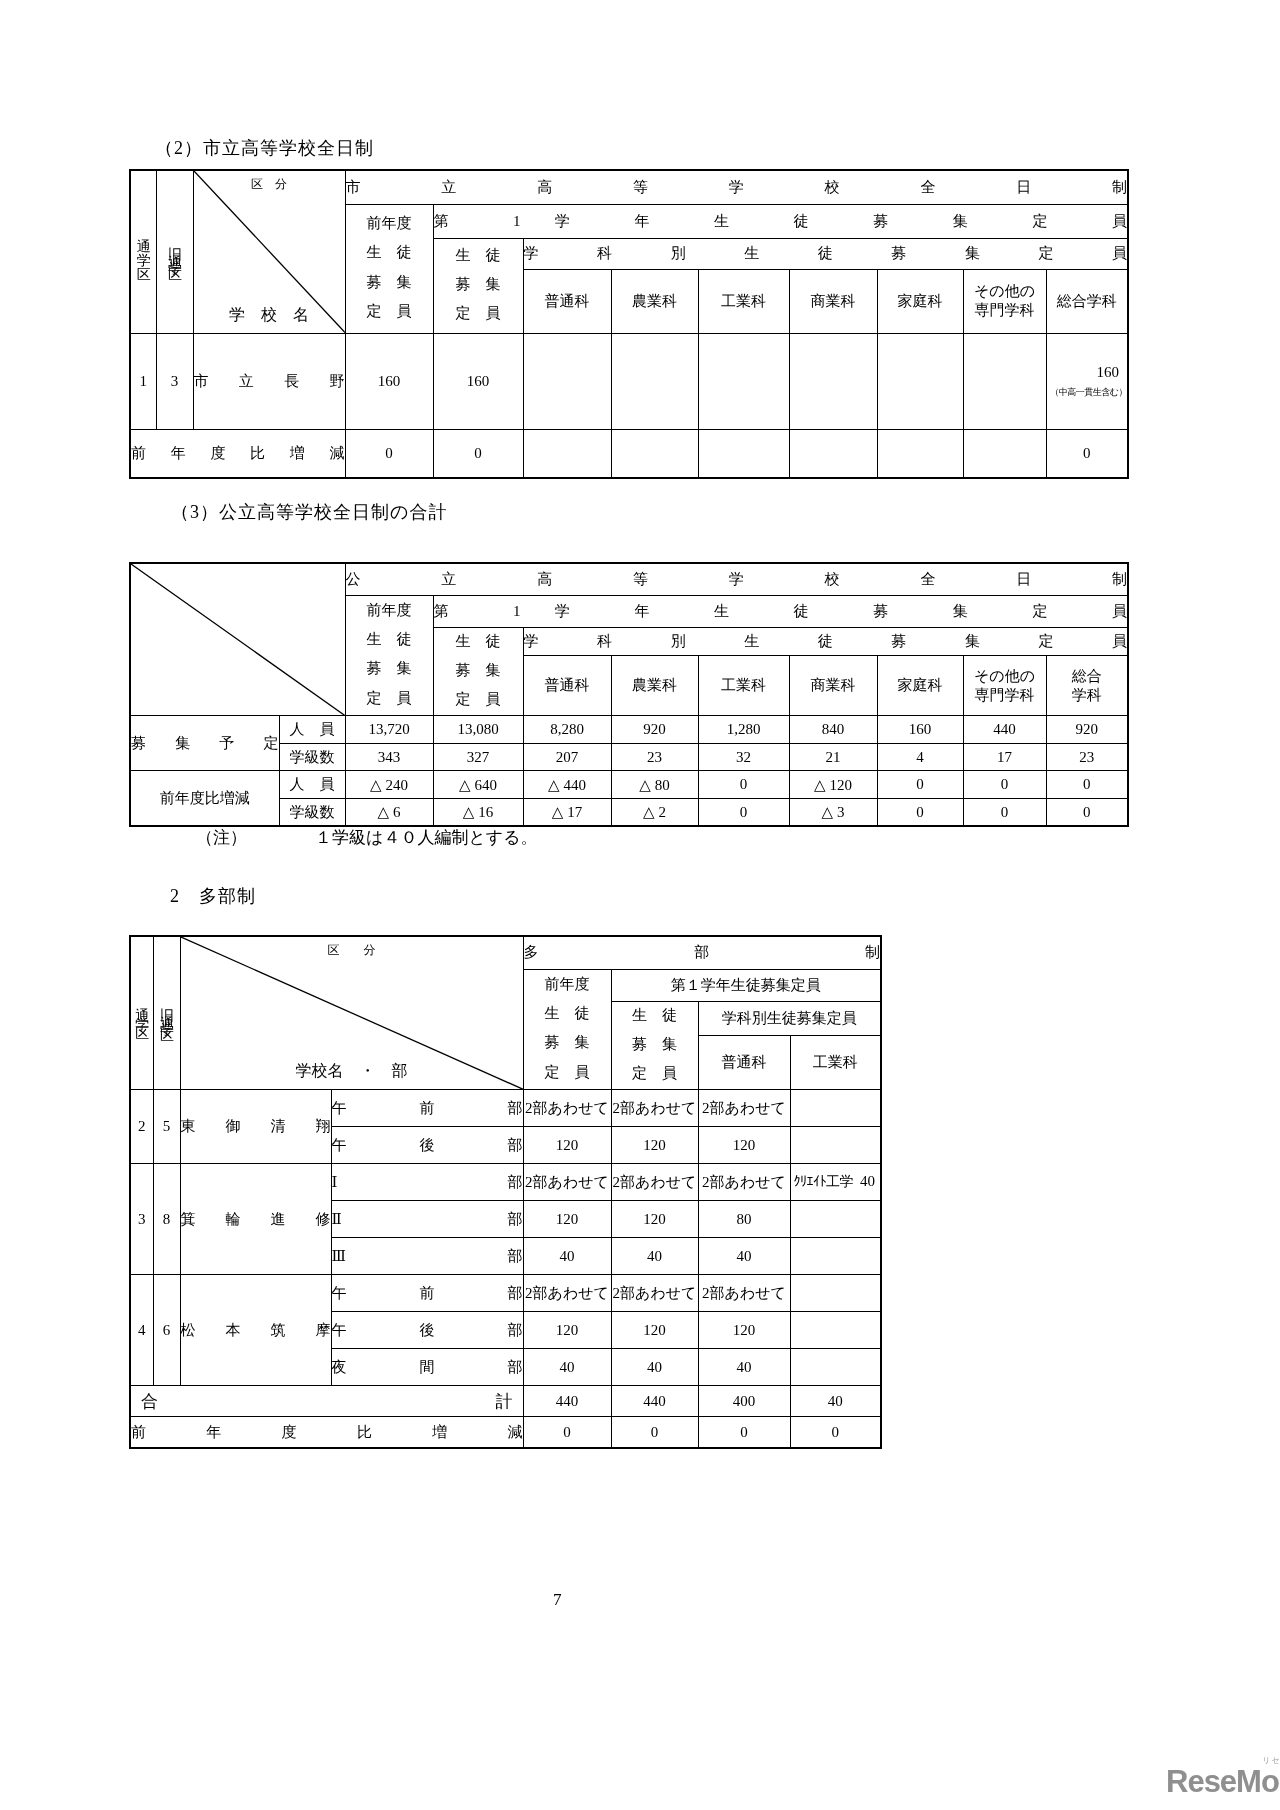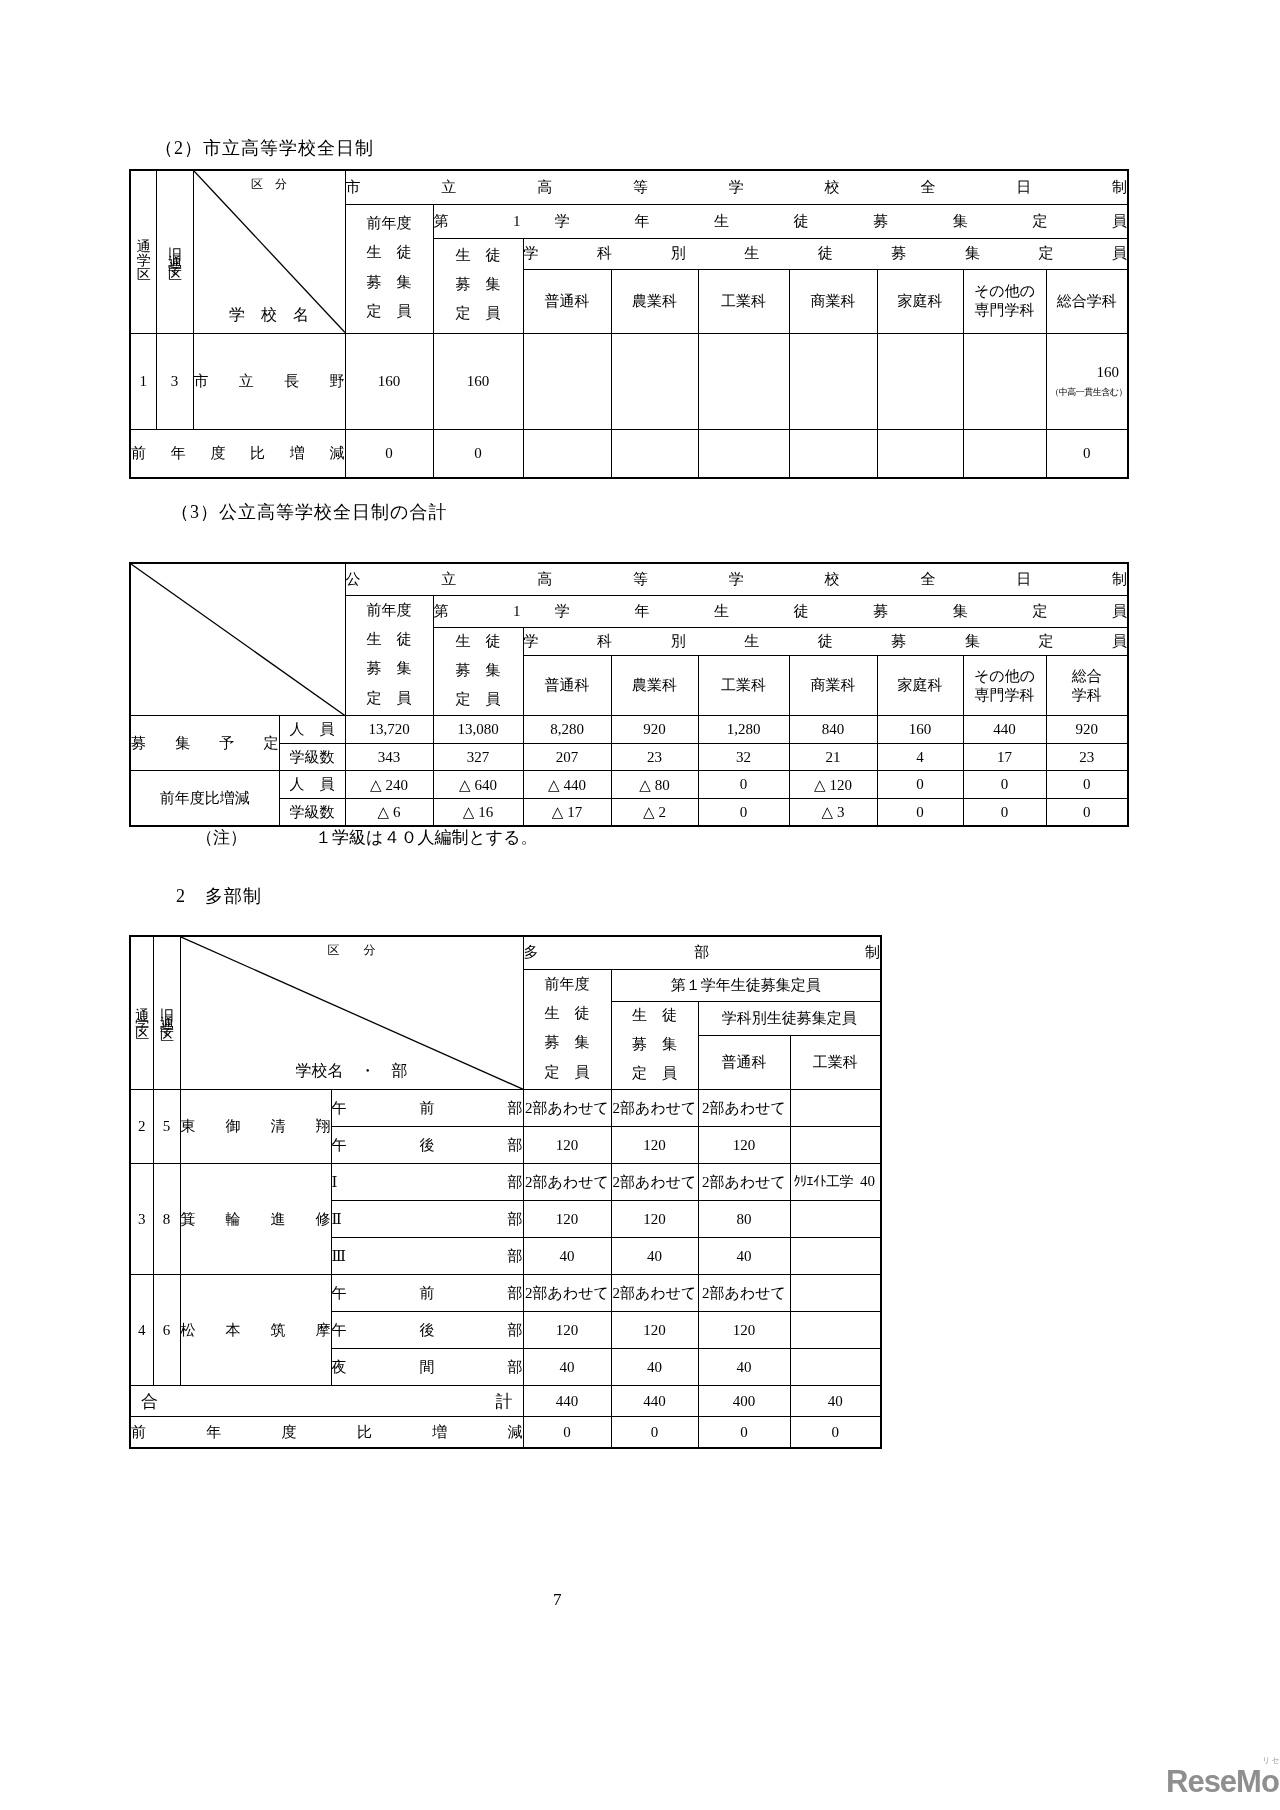--- a/index.html
+++ b/index.html
@@ -236,21 +236,21 @@
       <td class="num dt">△ 3</td>
       <td class="num dt">0</td>
       <td class="num dt">0</td>
       <td class="num dt">0</td>
     </tr>
   </tbody>
     </table>
 
   <div class="note-line" style="left:155px;top:826px;">（注）　　　　１学級は４０人編制とする。</div>
 
-  <div class="sec-title" style="left:176px;top:884px;">2　多部制</div>
+  <div class="sec-title" style="left:170px;top:884px;">2　多部制</div>
 
   <table class="sheet" style="left:129px;top:935px;width:751px;">
     <colgroup>
       <col style="width:23px">
         <col style="width:27px">
         <col style="width:151px">
         <col style="width:192px">
       <col style="width:88px">
         <col style="width:87px">
         <col style="width:92px">

